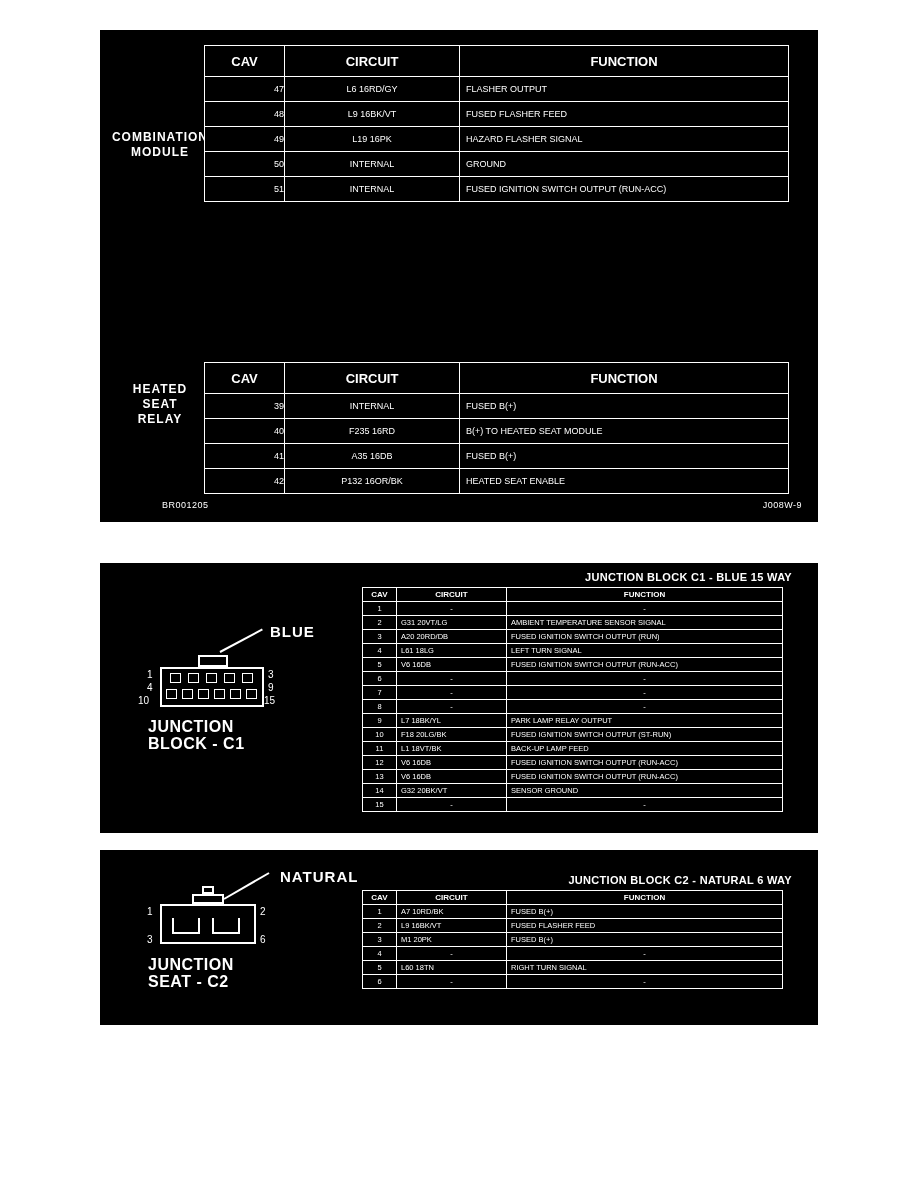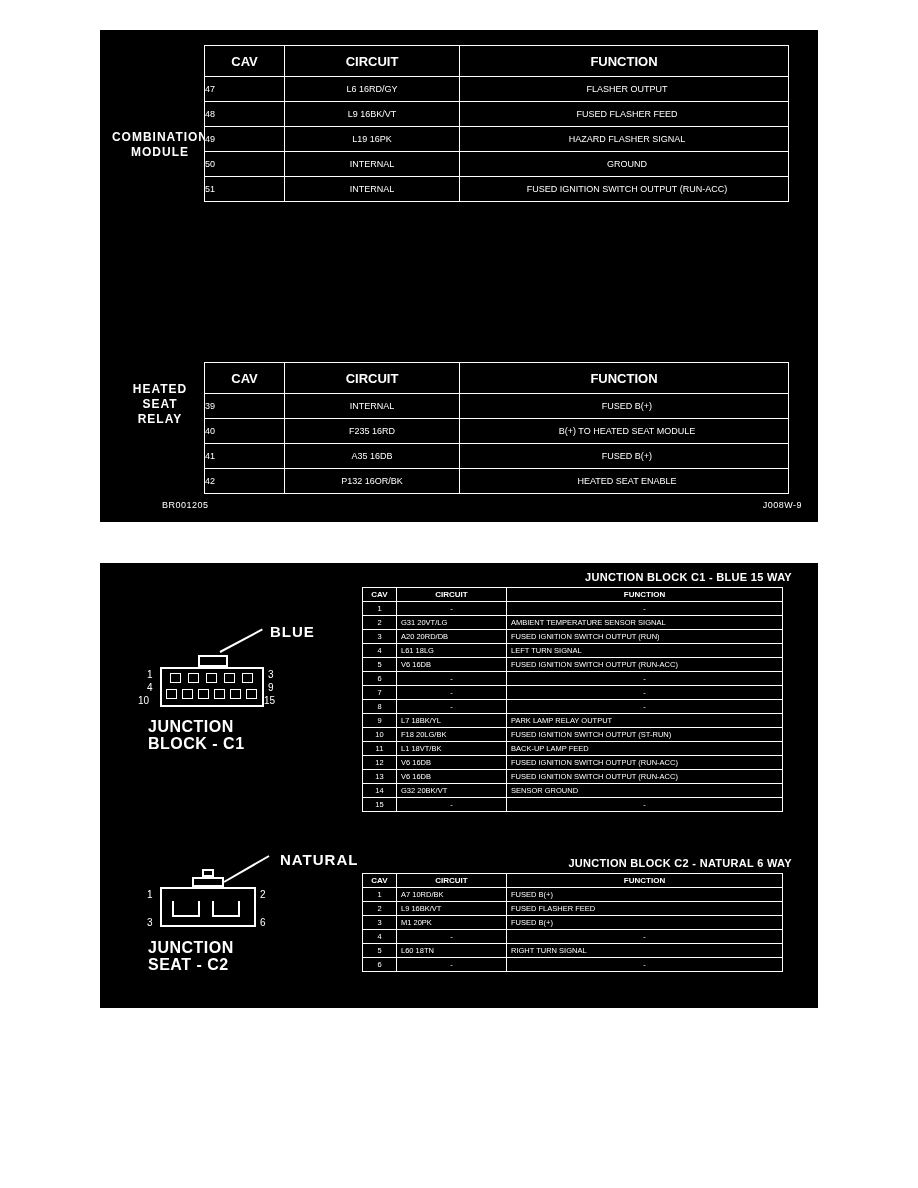--- a/index.html
+++ b/index.html
@@ -50,23 +50,23 @@
     border: 1px solid #ffffff;
     color: #ffffff;
     padding: 0;
     vertical-align: middle;
     font-weight: normal;
   }
   table.wtab th {
     font-weight: bold;
     text-align: center;
   }
-  .c-cav  { text-align: left; }
+  .c-cav  { text-align: right; }
   .c-cir  { text-align: center; }
-  .c-fun  { text-align: center; padding-left: 6px !important; }
+  .c-fun  { text-align: left; padding-left: 6px !important; }
 
   
   #tbl-flasher, #tbl-heated {
     position: absolute;
     width: 584px;
   }
   #tbl-flasher { left: 104px; top: 15px; }
   #tbl-heated  { left: 104px; top: 332px; }
 
   #tbl-flasher th, #tbl-heated th { height: 30px; font-size: 13px; }
@@ -81,21 +81,21 @@
 
   
   #panel-c1 {
     left: 100px;
     top: 563px;
     width: 718px;
     height: 270px;
   }
   #panel-c2 {
     left: 100px;
-    top: 833px;
+    top: 850px;
     width: 718px;
     height: 175px;
   }
 
   .jb-title {
     position: absolute;
     font-weight: bold;
     font-size: 11px;
     color: #ffffff;
     text-align: right;

